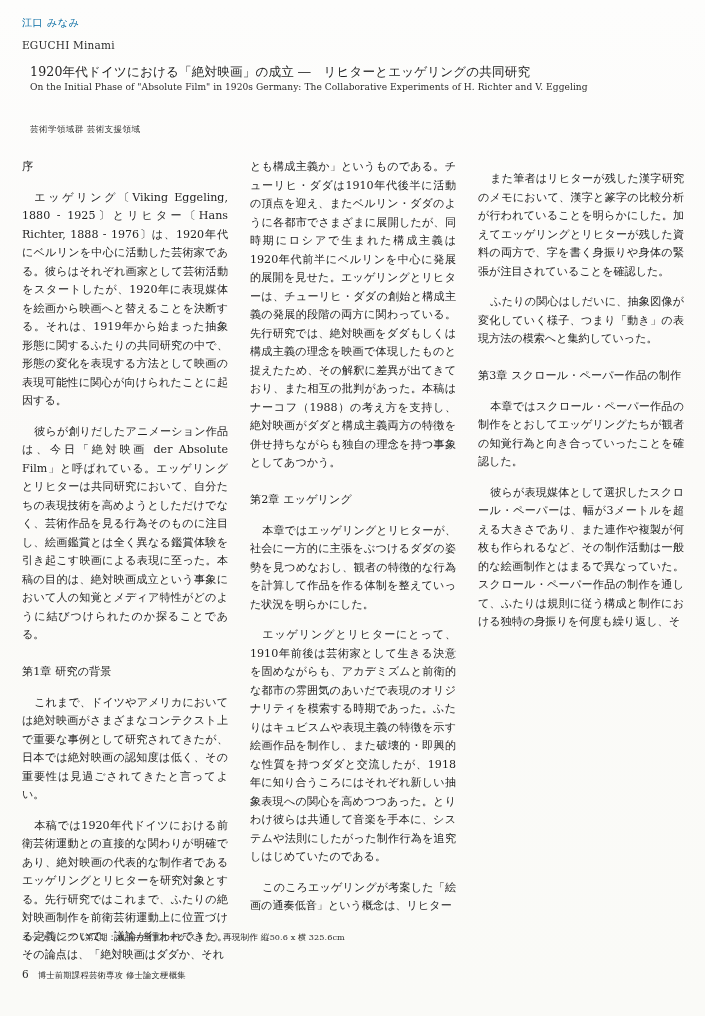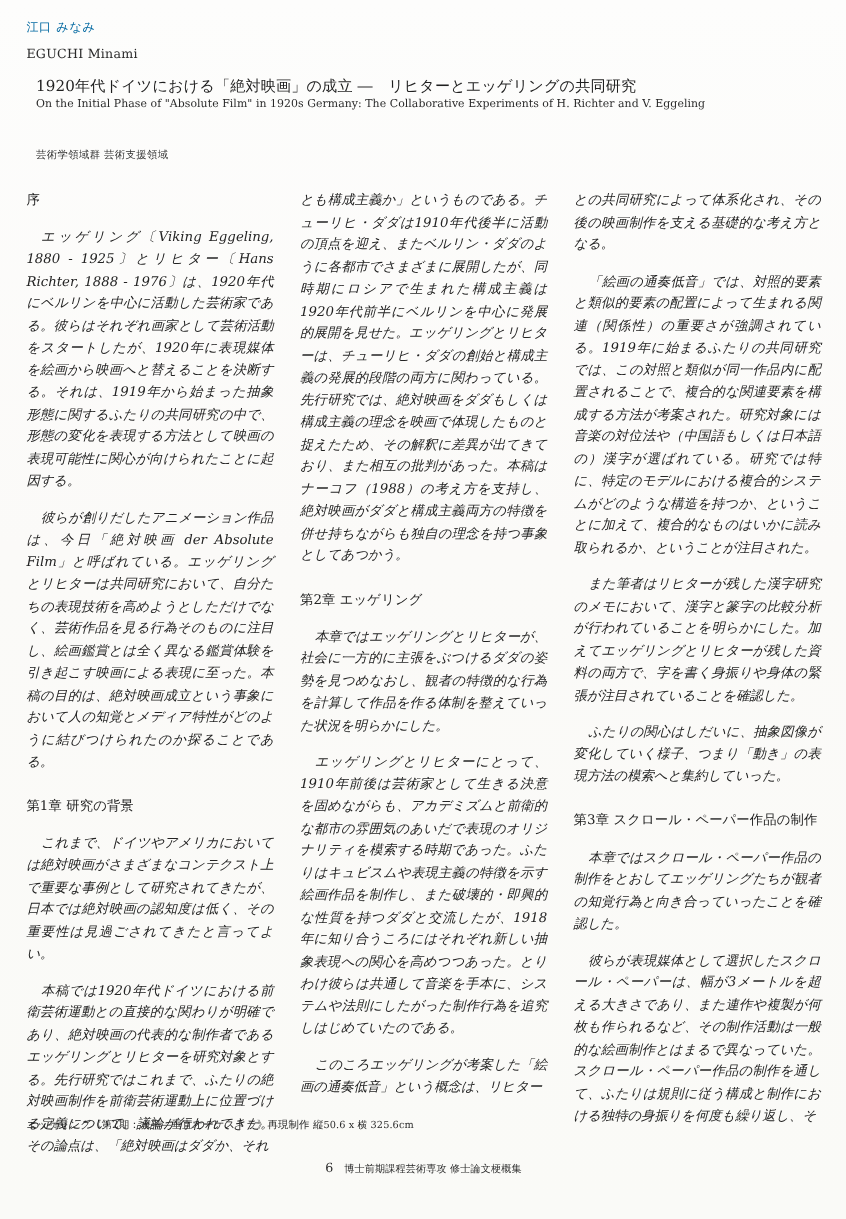--- a/index.html
+++ b/index.html
@@ -94,21 +94,20 @@
   .col {
     width: 206px;
     font-size: 11.1px;
     line-height: 18.5px;
     text-align: justify;
     text-justify: inter-character;
     color: #232323;
   }
   .col p {
     margin: 0;
-    font-style: italic;
   }
   .col p.indent {
     text-indent: 1.1em;
     margin-top: 12px;
   }
   .col p.noindent {
     text-indent: 0;
   }
   .col h2 {
     margin: 0;
@@ -135,21 +134,20 @@
   .caption .dim {
     font-size: 8.1px;
   }
 
   
   .footer {
     position: absolute;
     left: 0;
     top: 968px;
     width: 662px;
-    text-align: center;
     font-size: 9px;
     color: #2a2a2a;
     white-space: nowrap;
   }
   .footer .pageno {
     font-size: 10.5px;
     margin-right: 9px;
     vertical-align: -0.5px;
   }
   .footer .imprint {
@@ -189,22 +187,20 @@
     <div class="col">
       <p class="noindent">とも構成主義か」というものである。チューリヒ・ダダは1910年代後半に活動の頂点を迎え、またベルリン・ダダのように各都市でさまざまに展開したが、同時期にロシアで生まれた構成主義は1920年代前半にベルリンを中心に発展的展開を見せた。エッゲリングとリヒターは、チューリヒ・ダダの創始と構成主義の発展的段階の両方に関わっている。先行研究では、絶対映画をダダもしくは構成主義の理念を映画で体現したものと捉えたため、その解釈に差異が出てきており、また相互の批判があった。本稿はナーコフ（1988）の考え方を支持し、絶対映画がダダと構成主義両方の特徴を併せ持ちながらも独自の理念を持つ事象としてあつかう。</p>
       <div class="gap"></div>
       <h2>第2章 エッゲリング</h2>
       <p class="indent">本章ではエッゲリングとリヒターが、社会に一方的に主張をぶつけるダダの姿勢を見つめなおし、観者の特徴的な行為を計算して作品を作る体制を整えていった状況を明らかにした。</p>
       <p class="indent">エッゲリングとリヒターにとって、1910年前後は芸術家として生きる決意を固めながらも、アカデミズムと前衛的な都市の雰囲気のあいだで表現のオリジナリティを模索する時期であった。ふたりはキュビスムや表現主義の特徴を示す絵画作品を制作し、また破壊的・即興的な性質を持つダダと交流したが、1918年に知り合うころにはそれぞれ新しい抽象表現への関心を高めつつあった。とりわけ彼らは共通して音楽を手本に、システムや法則にしたがった制作行為を追究しはじめていたのである。</p>
       <p class="indent">このころエッゲリングが考案した「絵画の通奏低音」という概念は、リヒター</p>
     </div>
 
     <div class="col">
-      <p class="noindent">との共同研究によって体系化され、その後の映画制作を支える基礎的な考え方となる。</p>
-      <p class="indent">「絵画の通奏低音」では、対照的要素と類似的要素の配置によって生まれる関連（関係性）の重要さが強調されている。1919年に始まるふたりの共同研究では、この対照と類似が同一作品内に配置されることで、複合的な関連要素を構成する方法が考案された。研究対象には音楽の対位法や（中国語もしくは日本語の）漢字が選ばれている。研究では特に、特定のモデルにおける複合的システムがどのような構造を持つか、ということに加えて、複合的なものはいかに読み取られるか、ということが注目された。</p>
       <p class="indent">また筆者はリヒターが残した漢字研究のメモにおいて、漢字と篆字の比較分析が行われていることを明らかにした。加えてエッゲリングとリヒターが残した資料の両方で、字を書く身振りや身体の緊張が注目されていることを確認した。</p>
       <p class="indent">ふたりの関心はしだいに、抽象図像が変化していく様子、つまり「動き」の表現方法の模索へと集約していった。</p>
       <div class="gap"></div>
       <h2>第3章 スクロール・ペーパー作品の制作</h2>
       <p class="indent">本章ではスクロール・ペーパー作品の制作をとおしてエッゲリングたちが観者の知覚行為と向き合っていったことを確認した。</p>
       <p class="indent">彼らが表現媒体として選択したスクロール・ペーパーは、幅が3メートルを超える大きさであり、また連作や複製が何枚も作られるなど、その制作活動は一般的な絵画制作とはまるで異なっていた。スクロール・ペーパー作品の制作を通して、ふたりは規則に従う構成と制作における独特の身振りを何度も繰り返し、そ</p>
     </div>
 
   </div>
 

